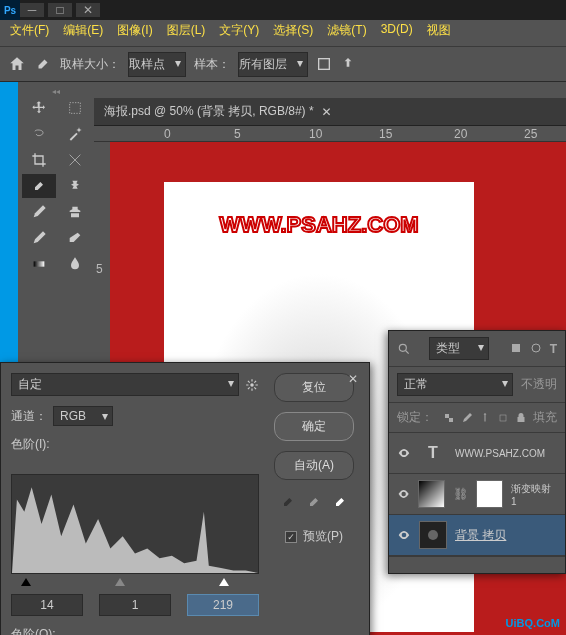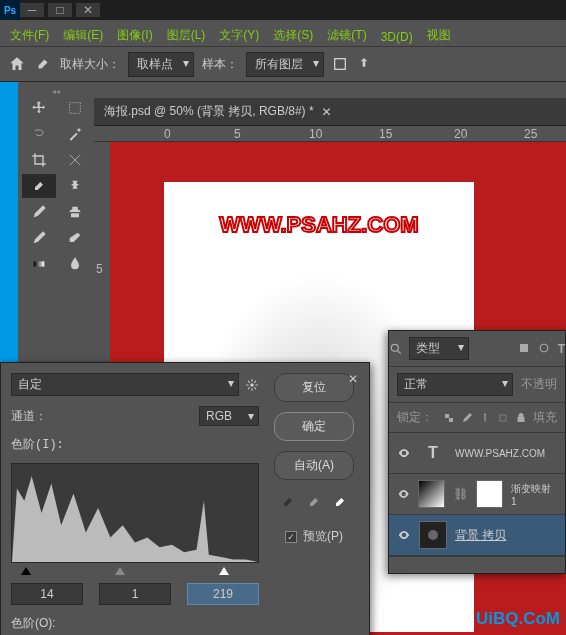--- a/index.html
+++ b/index.html
@@ -1,25 +1,25 @@
 <!DOCTYPE html>
 <html><head>
 <meta charset="utf-8">
 <style>
 *{box-sizing:border-box;margin:0;padding:0;font-family:"Microsoft YaHei",sans-serif;font-size:12px;}
 body{background:#535353;width:566px;height:635px;overflow:hidden;position:relative;}
 .titlebar{height:20px;background:#1f1f1f;display:flex;align-items:center;justify-content:flex-start;}
 .ps-logo{width:20px;height:20px;background:#001e36;color:#31a8ff;display:flex;align-items:center;justify-content:center;font-weight:bold;font-size:10px;}
 .win-controls{display:flex;gap:4px;padding-right:4px;}
 .win-btn{width:24px;height:14px;background:#3a3a3a;display:flex;align-items:center;justify-content:center;color:#aaa;}
-.menubar{height:26px;background:#535353;display:flex;align-items:flex-end;padding:0 4px;gap:2px;color:#84cc16;}
+.menubar{height:26px;background:#535353;display:flex;align-items:flex-start;padding:0 4px;gap:2px;color:#fde047;}
 .menubar span{padding:2px 6px;}
 .optbar{height:36px;background:#535353;border-top:1px solid #3a3a3a;border-bottom:1px solid #2a2a2a;display:flex;align-items:center;padding:0 8px;gap:8px;color:#ccc;}
 .home-icon{width:18px;height:18px;}
-.dropdown{background:#3a3a3a;border:1px solid #2a2a2a;padding:3px 20px 3px 8px;color:#ccc;position:relative;}
+.dropdown{background:#3a3a3a;border:1px solid #2a2a2a;padding:3px 20px 3px 0;color:#ccc;position:relative;}
 .dropdown::after{content:"▾";position:absolute;right:4px;}
 .workspace{position:relative;height:553px;}
 .left-strip{position:absolute;left:0;top:0;width:18px;height:100%;background:#0099e5;}
 .tools{position:absolute;left:18px;top:0;width:76px;background:#535353;padding:4px;}
 .tool-grid{display:grid;grid-template-columns:1fr 1fr;gap:2px;}
 .tool{width:34px;height:24px;display:flex;align-items:center;justify-content:center;color:#ccc;background:#535353;}
 .tool.active{background:#2a2a2a;}
 .tool-handle{height:10px;display:flex;align-items:center;justify-content:center;color:#888;font-size:8px;}
 .doc-area{position:absolute;left:94px;top:16px;right:0;height:100%;background:#b91c1c;}
 .doc-tab{height:28px;background:#3a3a3a;display:flex;align-items:center;padding:0 10px;color:#ccc;border-bottom:1px solid #222;}
@@ -30,56 +30,56 @@
 .ruler-v{position:absolute;left:0;top:0;width:16px;height:100%;background:#535353;color:#bbb;font-size:9px;}
 .ruler-v span{position:absolute;left:2px;}
 .canvas{position:absolute;left:70px;top:40px;width:310px;height:450px;background:#fff;}
 .watermark{position:absolute;top:30px;left:0;right:0;text-align:center;font-size:22px;font-weight:bold;color:#fff;-webkit-text-stroke:2px #c00;}
 .swirl{position:absolute;top:90px;left:30px;right:30px;bottom:0;background:radial-gradient(ellipse at center,#999 0%,#fff 70%);opacity:0.5;}
 .levels-dialog{position:absolute;left:0;top:280px;width:370px;height:355px;background:#535353;border:1px solid #222;box-shadow:2px 2px 8px rgba(0,0,0,0.5);}
 .dlg-close{position:absolute;right:6px;top:6px;width:20px;height:20px;display:flex;align-items:center;justify-content:center;color:#ccc;}
 .dlg-body{padding:10px;color:#ccc;display:flex;gap:10px;}
 .dlg-left{flex:1;}
 .dlg-right{width:90px;display:flex;flex-direction:column;gap:10px;align-items:center;}
-.dlg-row{display:flex;align-items:center;gap:6px;margin-bottom:10px;justify-content:space-between;}
+.dlg-row{display:flex;align-items:center;gap:6px;margin-bottom:10px;}
 .select{background:#3a3a3a;border:1px solid #2a2a2a;padding:2px 20px 2px 6px;color:#ccc;flex:1;position:relative;}
 .select.mini{flex:none;width:60px;}
 .select::after{content:"▾";position:absolute;right:4px;color:#ccc;}
 .histogram{height:100px;background:#3a3a3a;border:1px solid #2a2a2a;position:relative;overflow:hidden;margin-bottom:4px;}
 .hist-shape{position:absolute;bottom:0;left:0;width:100%;height:100%;}
 .slider-track{height:10px;position:relative;margin-bottom:6px;}
 .tri{position:absolute;width:0;height:0;border-left:5px solid transparent;border-right:5px solid transparent;border-bottom:8px solid;top:0;}
 .inputs{display:flex;justify-content:space-between;gap:6px;margin-bottom:10px;}
 .num-input{width:72px;background:#3a3a3a;border:1px solid #2a2a2a;color:#ccc;padding:3px 6px;text-align:center;}
 .num-input.sel{background:#4a6a8a;border-color:#5a8ab0;}
 .out-gradient{height:14px;background:linear-gradient(to right,#000,#fff);border:1px solid #2a2a2a;margin-bottom:4px;}
 .dlg-btn{width:80px;padding:5px 0;background:#5a5a5a;border:1px solid #3a3a3a;border-radius:12px;color:#ddd;text-align:center;}
 .dlg-btn.primary{background:#5a5a5a;border:1px solid #888;}
 .eyedroppers{display:flex;gap:10px;margin-top:4px;}
 .eye{width:16px;height:16px;}
 .checkbox-row{display:flex;align-items:center;gap:6px;color:#ccc;margin-top:8px;}
 .chk{width:12px;height:12px;border:1px solid #888;background:#3a3a3a;display:flex;align-items:center;justify-content:center;font-size:9px;}
 .layers-panel{position:absolute;right:0;top:248px;width:178px;background:#535353;border:1px solid #222;box-shadow:-2px 2px 8px rgba(0,0,0,0.5);}
 .panel-tabs{display:flex;background:#3a3a3a;}
 .panel-tab{padding:6px 12px;background:#535353;color:#ccc;}
-.panel-filter{display:flex;align-items:center;padding:6px 0;gap:6px;border-bottom:1px solid #3a3a3a;}
+.panel-filter{display:flex;align-items:center;padding:6px 8px;gap:18px;border-bottom:1px solid #3a3a3a;}
 .search-icon{width:14px;height:14px;}
 .filter-icons{margin-left:auto;display:flex;gap:8px;color:#aaa;}
 .blend-row{display:flex;align-items:center;padding:6px 8px;gap:8px;border-bottom:1px solid #3a3a3a;color:#999;}
 .lock-row{display:flex;align-items:center;padding:6px 8px;gap:6px;border-bottom:1px solid #3a3a3a;color:#999;font-size:11px;}
 .lock-icons{display:flex;gap:6px;margin-left:4px;}
 .layer{display:flex;align-items:center;padding:6px 8px;gap:8px;border-bottom:1px solid #3a3a3a;color:#ccc;}
 .layer.selected{background:#3a5a7a;text-decoration:underline;}
 .vis{width:14px;height:14px;}
 .thumb{width:28px;height:28px;background:#222;border:1px solid #666;display:flex;align-items:center;justify-content:center;}
 .thumb.white{background:#fff;}
 .thumb.grad{background:linear-gradient(135deg,#000,#fff);}
 .link-icon{color:#aaa;}
 .panel-footer{display:flex;justify-content:flex-end;gap:10px;padding:8px;border-top:1px solid #3a3a3a;color:#999;}
-.footer-watermark{position:absolute;right:6px;bottom:6px;color:#0099e5;font-weight:bold;font-size:17px;}
+.footer-watermark{position:absolute;right:6px;bottom:6px;color:#0099e5;font-weight:bold;font-size:11px;}
 </style>
 </head>
 <body>
 
 <div class="titlebar">
   <div class="ps-logo">Ps</div>
   <div class="win-controls">
     <div class="win-btn">─</div>
     <div class="win-btn">□</div>
     <div class="win-btn">✕</div>
@@ -234,21 +234,21 @@
           <div class="select">自定</div>
           <svg width="14" height="14" viewBox="0 0 24 24" fill="#ccc">
               <circle cx="12" cy="12" r="3"></circle>
               <path d="M12 2v4M12 18v4M2 12h4M18 12h4M5 5l3 3M16 16l3 3M5 19l3-3M16 8l3-3" stroke="#ccc" stroke-width="2"></path>
             </svg>
         </div>
         <div class="dlg-row">
           <span>通道：</span>
           <div class="select mini">RGB</div>
         </div>
-        <div style="margin-bottom:10px;font-family:Liberation Mono, monospace;">色阶(I):</div>
+        <div style="margin-bottom:21px;">色阶(I):</div>
         <div class="histogram">
           <svg class="hist-shape" viewBox="0 0 100 40" preserveAspectRatio="none">
             <path fill="#bbb" d="M0 40 L2 10 L5 15 L8 5 L12 20 L16 8 L20 25 L25 12 L30 28 L35 18 L40 30 L45 25 L50 32 L55 30 L60 34 L65 33 L70 36 L75 35 L78 15 L80 37 L85 38 L90 39 L95 39 L100 40 Z"></path>
           </svg>
         </div>
         <div class="slider-track">
           <div class="tri" style="left:4%;border-bottom-color:#000"></div>
           <div class="tri" style="left:42%;border-bottom-color:#888"></div>
           <div class="tri" style="left:84%;border-bottom-color:#fff"></div>
         </div>

